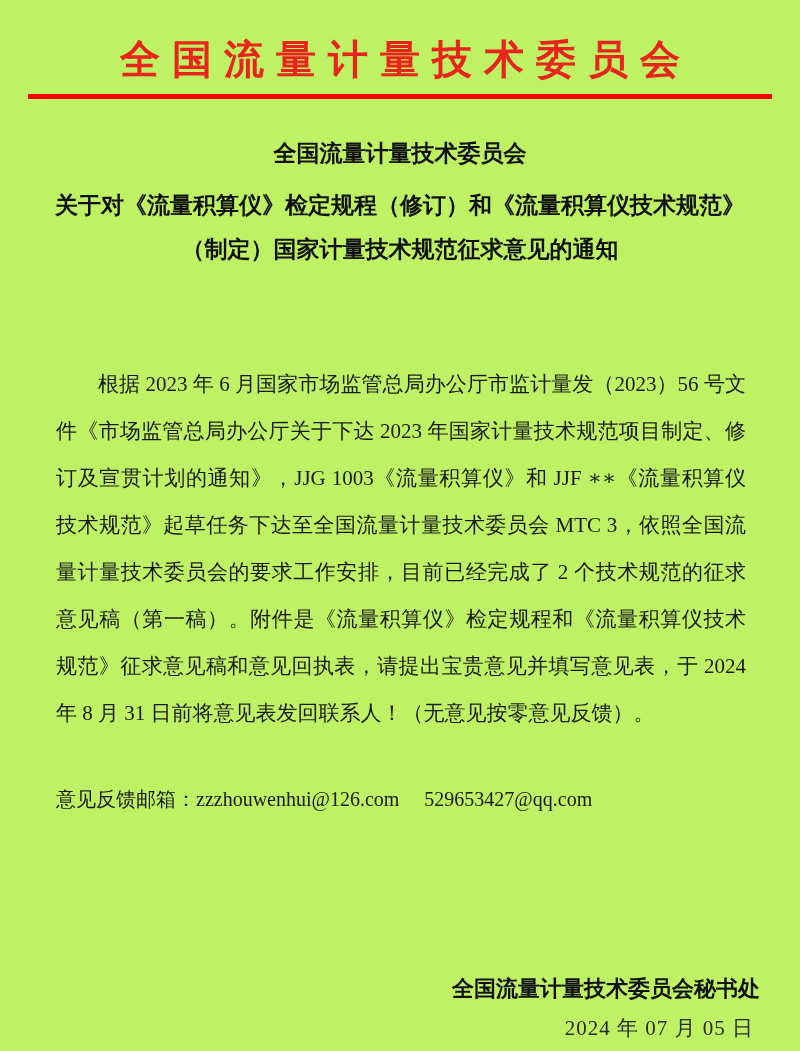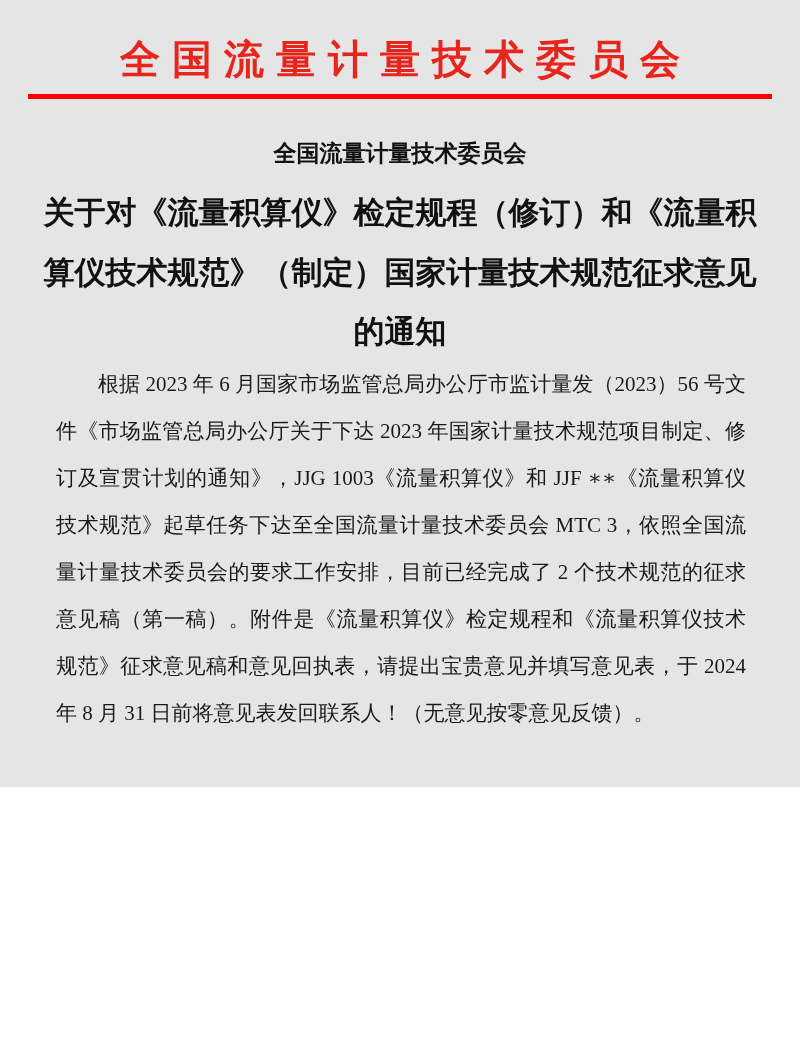--- a/index.html
+++ b/index.html
@@ -12,22 +12,22 @@
     background: #ffffff;
     font-family: "Liberation Serif", "DejaVu Serif", serif;
     color: #000000;
     overflow: hidden;
     position: relative;
   }
 
   .page {
     position: relative;
     width: 800px;
-    height: 787px;
-    background: #e5e5e5;
+    height: 1051px;
+    background: #bef264;
   }
 
   
   .letterhead {
     position: absolute;
     top: 36px;
     left: 0;
     width: 800px;
     text-align: center;
   }
@@ -60,21 +60,21 @@
     font-family: "Liberation Sans", "DejaVu Sans", sans-serif;
     font-weight: bold;
     font-size: 23px;
     color: #111111;
   }
   .doc-title-org {
     line-height: 1.35;
     margin-bottom: 14px;
   }
   .doc-title-subject {
-    font-size: 31px;
+    font-size: 23px;
     line-height: 1.92;
   }
 
   
   .body-text {
     position: absolute;
     top: 361px;
     left: 56px;
     width: 690px;
     font-family: "Liberation Serif", "DejaVu Serif", serif;
@@ -156,16 +156,21 @@
 
   <div class="doc-title">
     <div class="doc-title-org">全国流量计量技术委员会</div>
     <div class="doc-title-subject">关于对《流量积算仪》检定规程（修订）和《流量积算仪技术规范》（制定）国家计量技术规范征求意见的通知</div>
   </div>
 
   <div class="body-text">
     <p>根据 2023 年 6 月国家市场监管总局办公厅市监计量发（2023）56 号文件《市场监管总局办公厅关于下达 2023 年国家计量技术规范项目制定、修订及宣贯计划的通知》，JJG 1003《流量积算仪》和 JJF ∗∗《流量积算仪技术规范》起草任务下达至全国流量计量技术委员会 MTC 3，依照全国流量计量技术委员会的要求工作安排，目前已经完成了 2 个技术规范的征求意见稿（第一稿）。附件是《流量积算仪》检定规程和《流量积算仪技术规范》征求意见稿和意见回执表，请提出宝贵意见并填写意见表，于 2024 年 8 月 31 日前将意见表发回联系人！（无意见按零意见反馈）。</p>
   </div>
 
+  <div class="contact-email"><span>意见反馈邮箱：</span><span>zzzhouwenhui@126.com</span><span>     </span><span>529653427@qq.com</span></div>
 
 
+  <div class="signature">
+    <div class="signature-org">全国流量计量技术委员会秘书处</div>
+    <div class="signature-date">2024 年 07 月 05 日</div>
+  </div>
 
 </div>
 
 </body></html>

